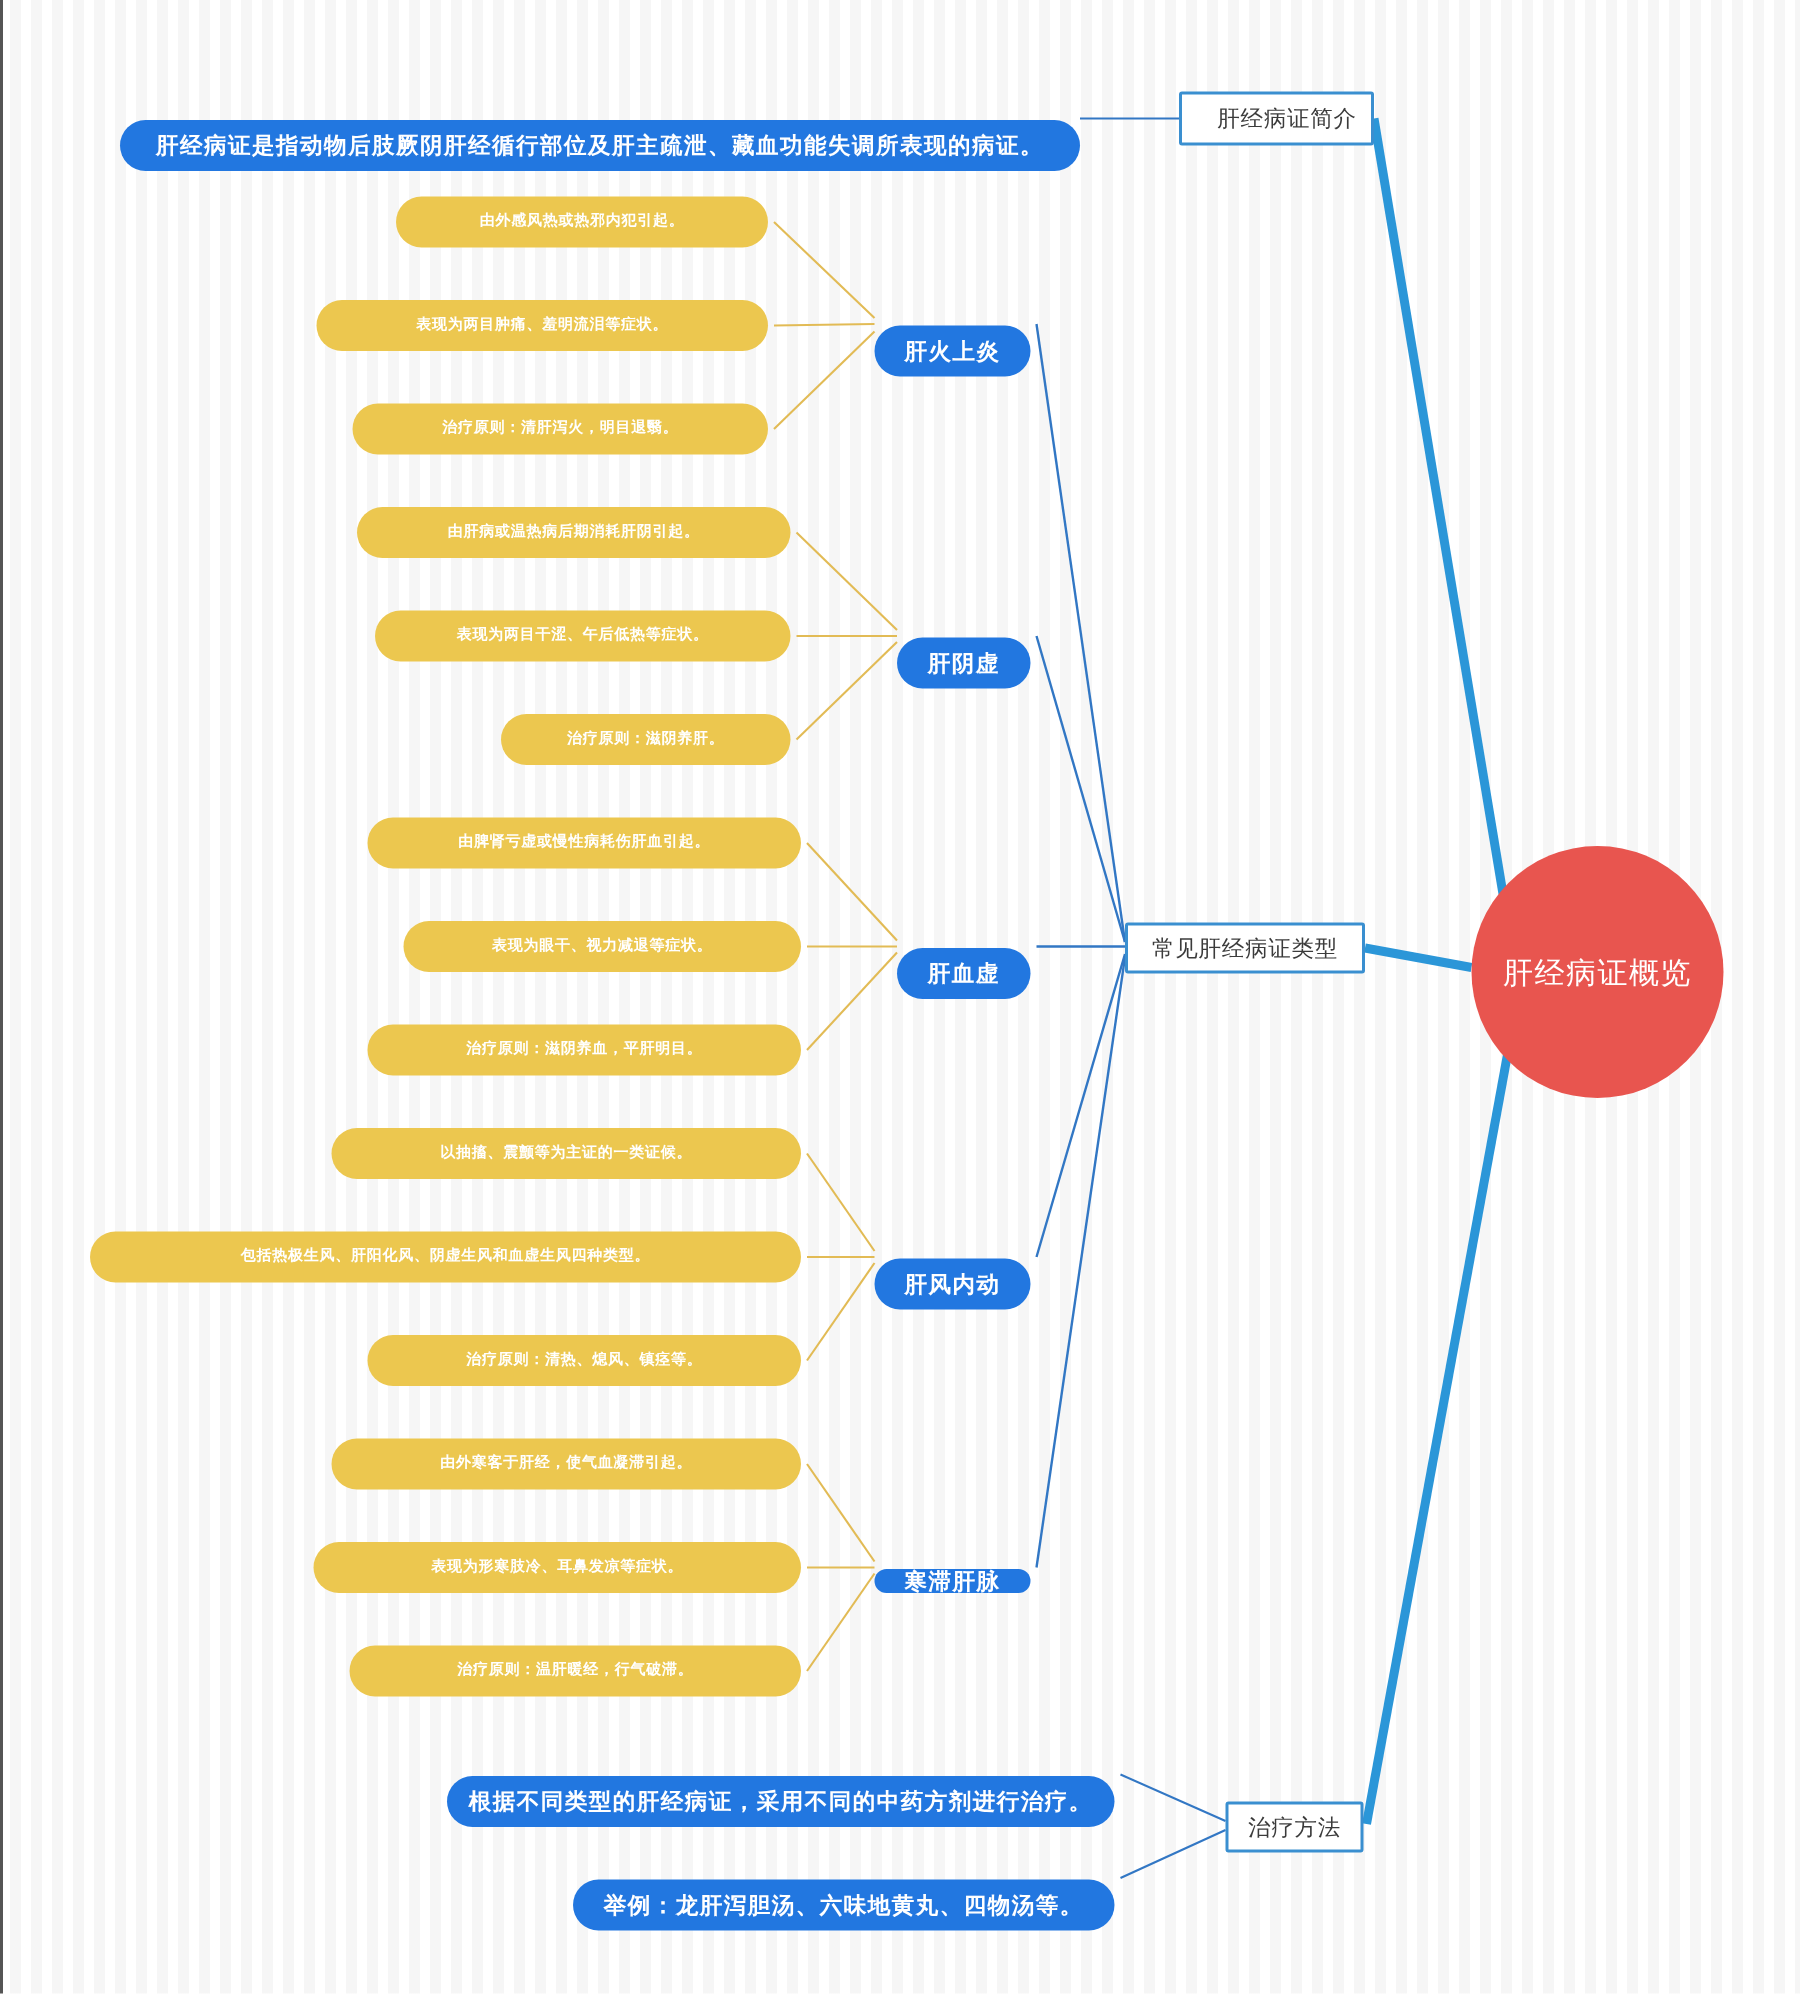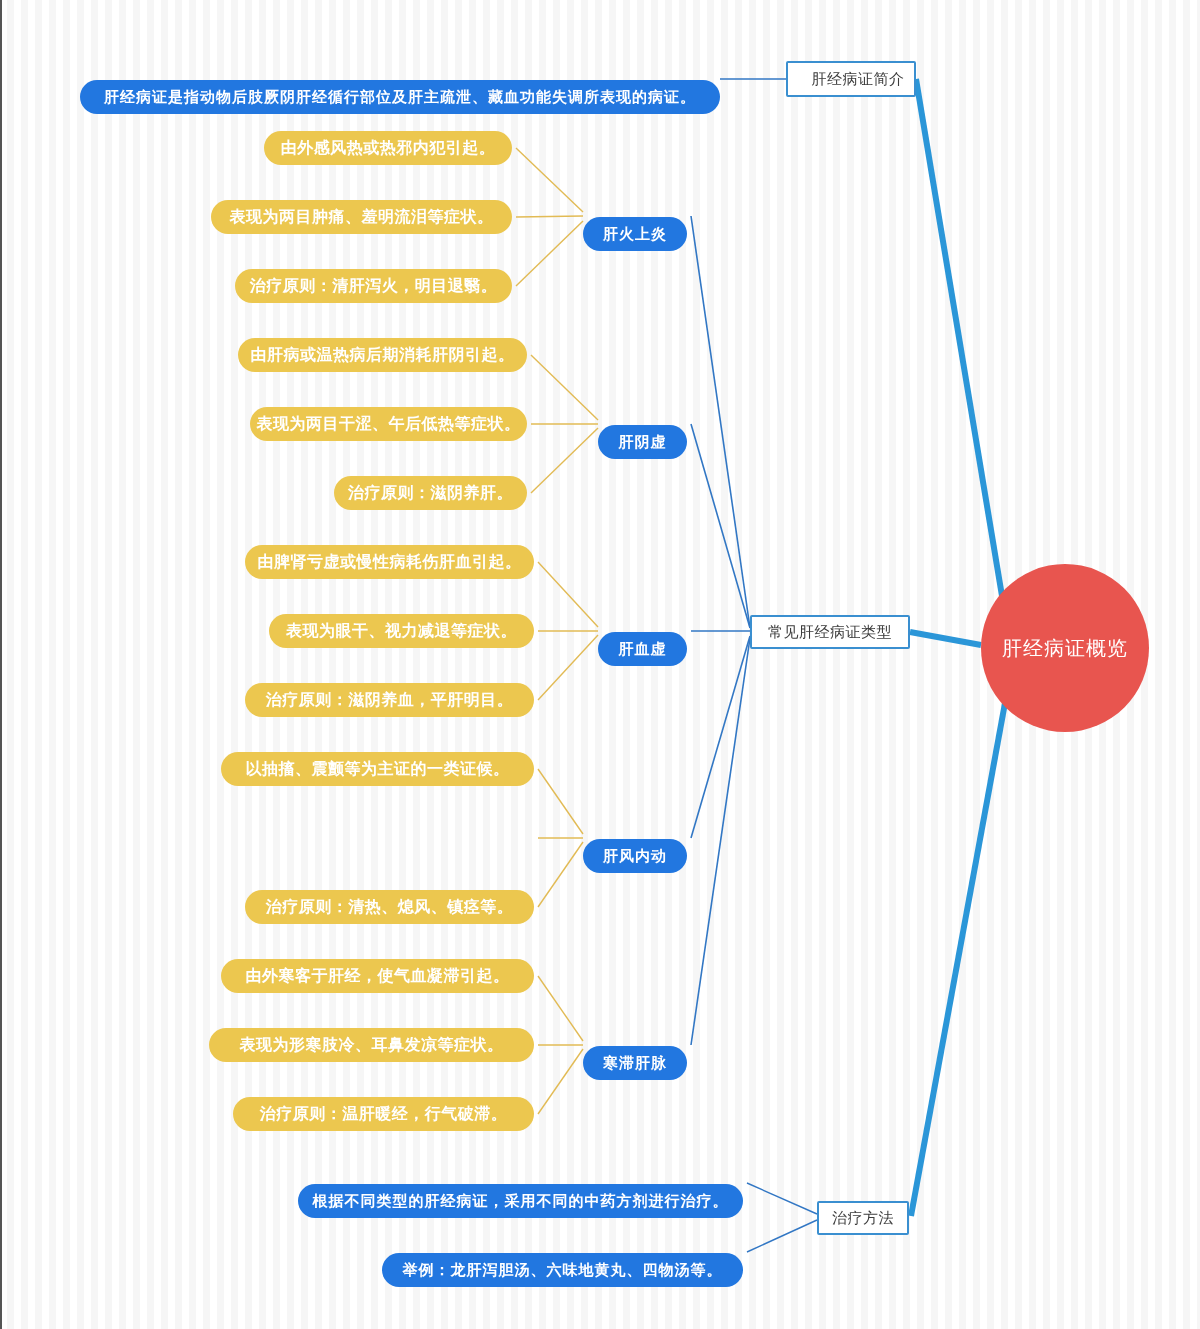--- a/index.html
+++ b/index.html
@@ -57,21 +57,21 @@
     letter-spacing:1px;
     margin-top:18px;
   }
   .pill-blue.small { font-size:15px; }
 
   
   .pill-yellow {
     background:#ecc74f;
     color:#ffffff;
     border-radius:999px;
-    font-size:16px;
+    font-size:10px;
     font-weight:bold;
     letter-spacing:.5px;
   }
 </style>
 </head>
 <body>
 
 <div id="canvas">
 
   <svg id="wires" viewBox="0 0 1200 1329" preserveAspectRatio="none">
@@ -121,35 +121,36 @@
   <div class="node branch" id="n-branch-types" style="left: 748px; top: 615px; width: 160px; height: 34px;">常见肝经病证类型</div>
 
   <div class="node branch" id="n-branch-treatment" style="left: 815px; top: 1201px; width: 92px; height: 34px;">治疗方法</div>
 
   <div class="node pill-blue" id="n-intro-leaf-0" style="left: 78px; top: 62px; width: 640px; height: 34px;">肝经病证是指动物后肢厥阴肝经循行部位及肝主疏泄、藏血功能失调所表现的病证。</div>
 
   <div class="node pill-blue small" id="n-sub-0" style="left: 581px; top: 199px; width: 104px; height: 34px;">肝火上炎</div>
   <div class="node pill-blue small" id="n-sub-1" style="left: 596px; top: 407px; width: 89px; height: 34px;">肝阴虚</div>
   <div class="node pill-blue small" id="n-sub-2" style="left: 596px; top: 614px; width: 89px; height: 34px;">肝血虚</div>
   <div class="node pill-blue small" id="n-sub-3" style="left: 581px; top: 821px; width: 104px; height: 34px;">肝风内动</div>
-  <div class="node pill-blue small" id="n-sub-4" style="left: 581px; top: 1028px; width: 104px; height: 34px;">寒滞肝脉</div>
+  <div class="node pill-blue small" id="n-sub-4" style="left: 581px; top: 1028px; width: 104px; height: 16px;">寒滞肝脉</div>
 
   <div class="node pill-yellow" id="n-leaf-0-0" style="left: 262px; top: 131px; width: 248px; height: 34px;">由外感风热或热邪内犯引起。</div>
   <div class="node pill-yellow" id="n-leaf-0-1" style="left: 209px; top: 200px; width: 301px; height: 34px;">表现为两目肿痛、羞明流泪等症状。</div>
   <div class="node pill-yellow" id="n-leaf-0-2" style="left: 233px; top: 269px; width: 277px; height: 34px;">治疗原则：清肝泻火，明目退翳。</div>
 
   <div class="node pill-yellow" id="n-leaf-1-1" style="left: 248px; top: 407px; width: 277px; height: 34px;">表现为两目干涩、午后低热等症状。</div>
   <div class="node pill-yellow" id="n-leaf-1-0" style="left: 236px; top: 338px; width: 289px; height: 34px;">由肝病或温热病后期消耗肝阴引起。</div>
   <div class="node pill-yellow" id="n-leaf-1-2" style="left: 332px; top: 476px; width: 193px; height: 34px;">治疗原则：滋阴养肝。</div>
 
   <div class="node pill-yellow" id="n-leaf-2-0" style="left: 243px; top: 545px; width: 289px; height: 34px;">由脾肾亏虚或慢性病耗伤肝血引起。</div>
   <div class="node pill-yellow" id="n-leaf-2-1" style="left: 267px; top: 614px; width: 265px; height: 34px;">表现为眼干、视力减退等症状。</div>
   <div class="node pill-yellow" id="n-leaf-2-2" style="left: 243px; top: 683px; width: 289px; height: 34px;">治疗原则：滋阴养血，平肝明目。</div>
 
   <div class="node pill-yellow" id="n-leaf-3-0" style="left: 219px; top: 752px; width: 313px; height: 34px;">以抽搐、震颤等为主证的一类证候。</div>
+  <div class="node pill-yellow" id="n-leaf-3-1" style="left: 58px; top: 821px; width: 474px; height: 34px;">包括热极生风、肝阳化风、阴虚生风和血虚生风四种类型。</div>
   <div class="node pill-yellow" id="n-leaf-3-2" style="left: 243px; top: 890px; width: 289px; height: 34px;">治疗原则：清热、熄风、镇痉等。</div>
 
   <div class="node pill-yellow" id="n-leaf-4-0" style="left: 219px; top: 959px; width: 313px; height: 34px;">由外寒客于肝经，使气血凝滞引起。</div>
   <div class="node pill-yellow" id="n-leaf-4-1" style="left: 207px; top: 1028px; width: 325px; height: 34px;">表现为形寒肢冷、耳鼻发凉等症状。</div>
   <div class="node pill-yellow" id="n-leaf-4-2" style="left: 231px; top: 1097px; width: 301px; height: 34px;">治疗原则：温肝暖经，行气破滞。</div>
 
   <div class="node pill-blue" id="n-treat-0" style="left: 296px; top: 1166px; width: 445px; height: 34px;">根据不同类型的肝经病证，采用不同的中药方剂进行治疗。</div>
   <div class="node pill-blue" id="n-treat-1" style="left: 380px; top: 1235px; width: 361px; height: 34px;">举例：龙肝泻胆汤、六味地黄丸、四物汤等。</div>
 
 </div>

